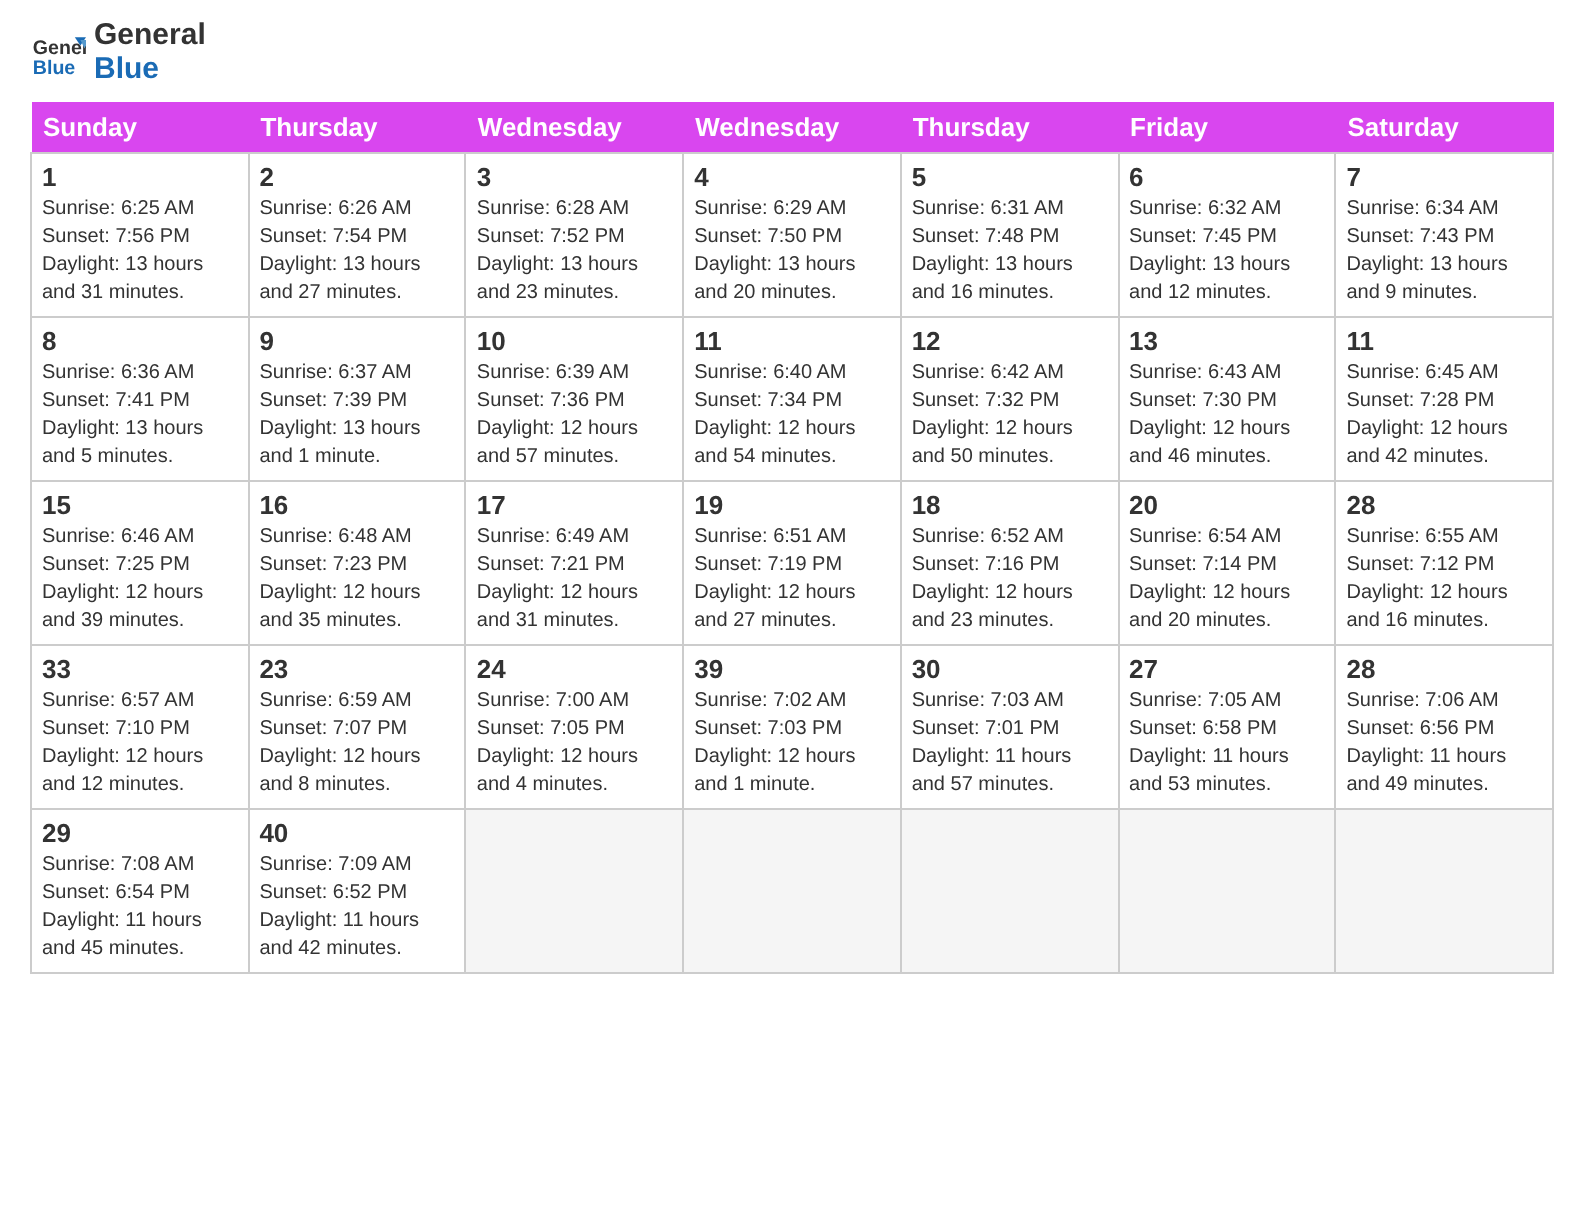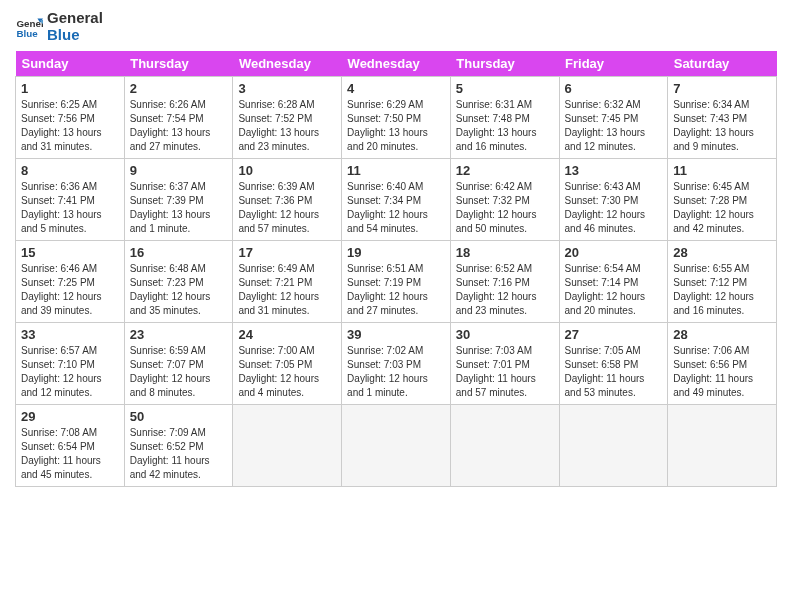--- a/index.html
+++ b/index.html
@@ -232,21 +232,21 @@
             <span class="day-num">28</span>
             <div class="day-info">Sunrise: 7:06 AM<br>Sunset: 6:56 PM<br>Daylight: 11 hours<br>and 49 minutes.</div>
           </td>
         </tr>
         <tr>
           <td>
             <span class="day-num">29</span>
             <div class="day-info">Sunrise: 7:08 AM<br>Sunset: 6:54 PM<br>Daylight: 11 hours<br>and 45 minutes.</div>
           </td>
           <td>
-            <span class="day-num">50</span>
+            <span class="day-num">40</span>
             <div class="day-info">Sunrise: 7:09 AM<br>Sunset: 6:52 PM<br>Daylight: 11 hours<br>and 42 minutes.</div>
           </td>
           <td class="empty"></td>
           <td class="empty"></td>
           <td class="empty"></td>
           <td class="empty"></td>
           <td class="empty"></td>
         </tr>
       </tbody>
   </table>

